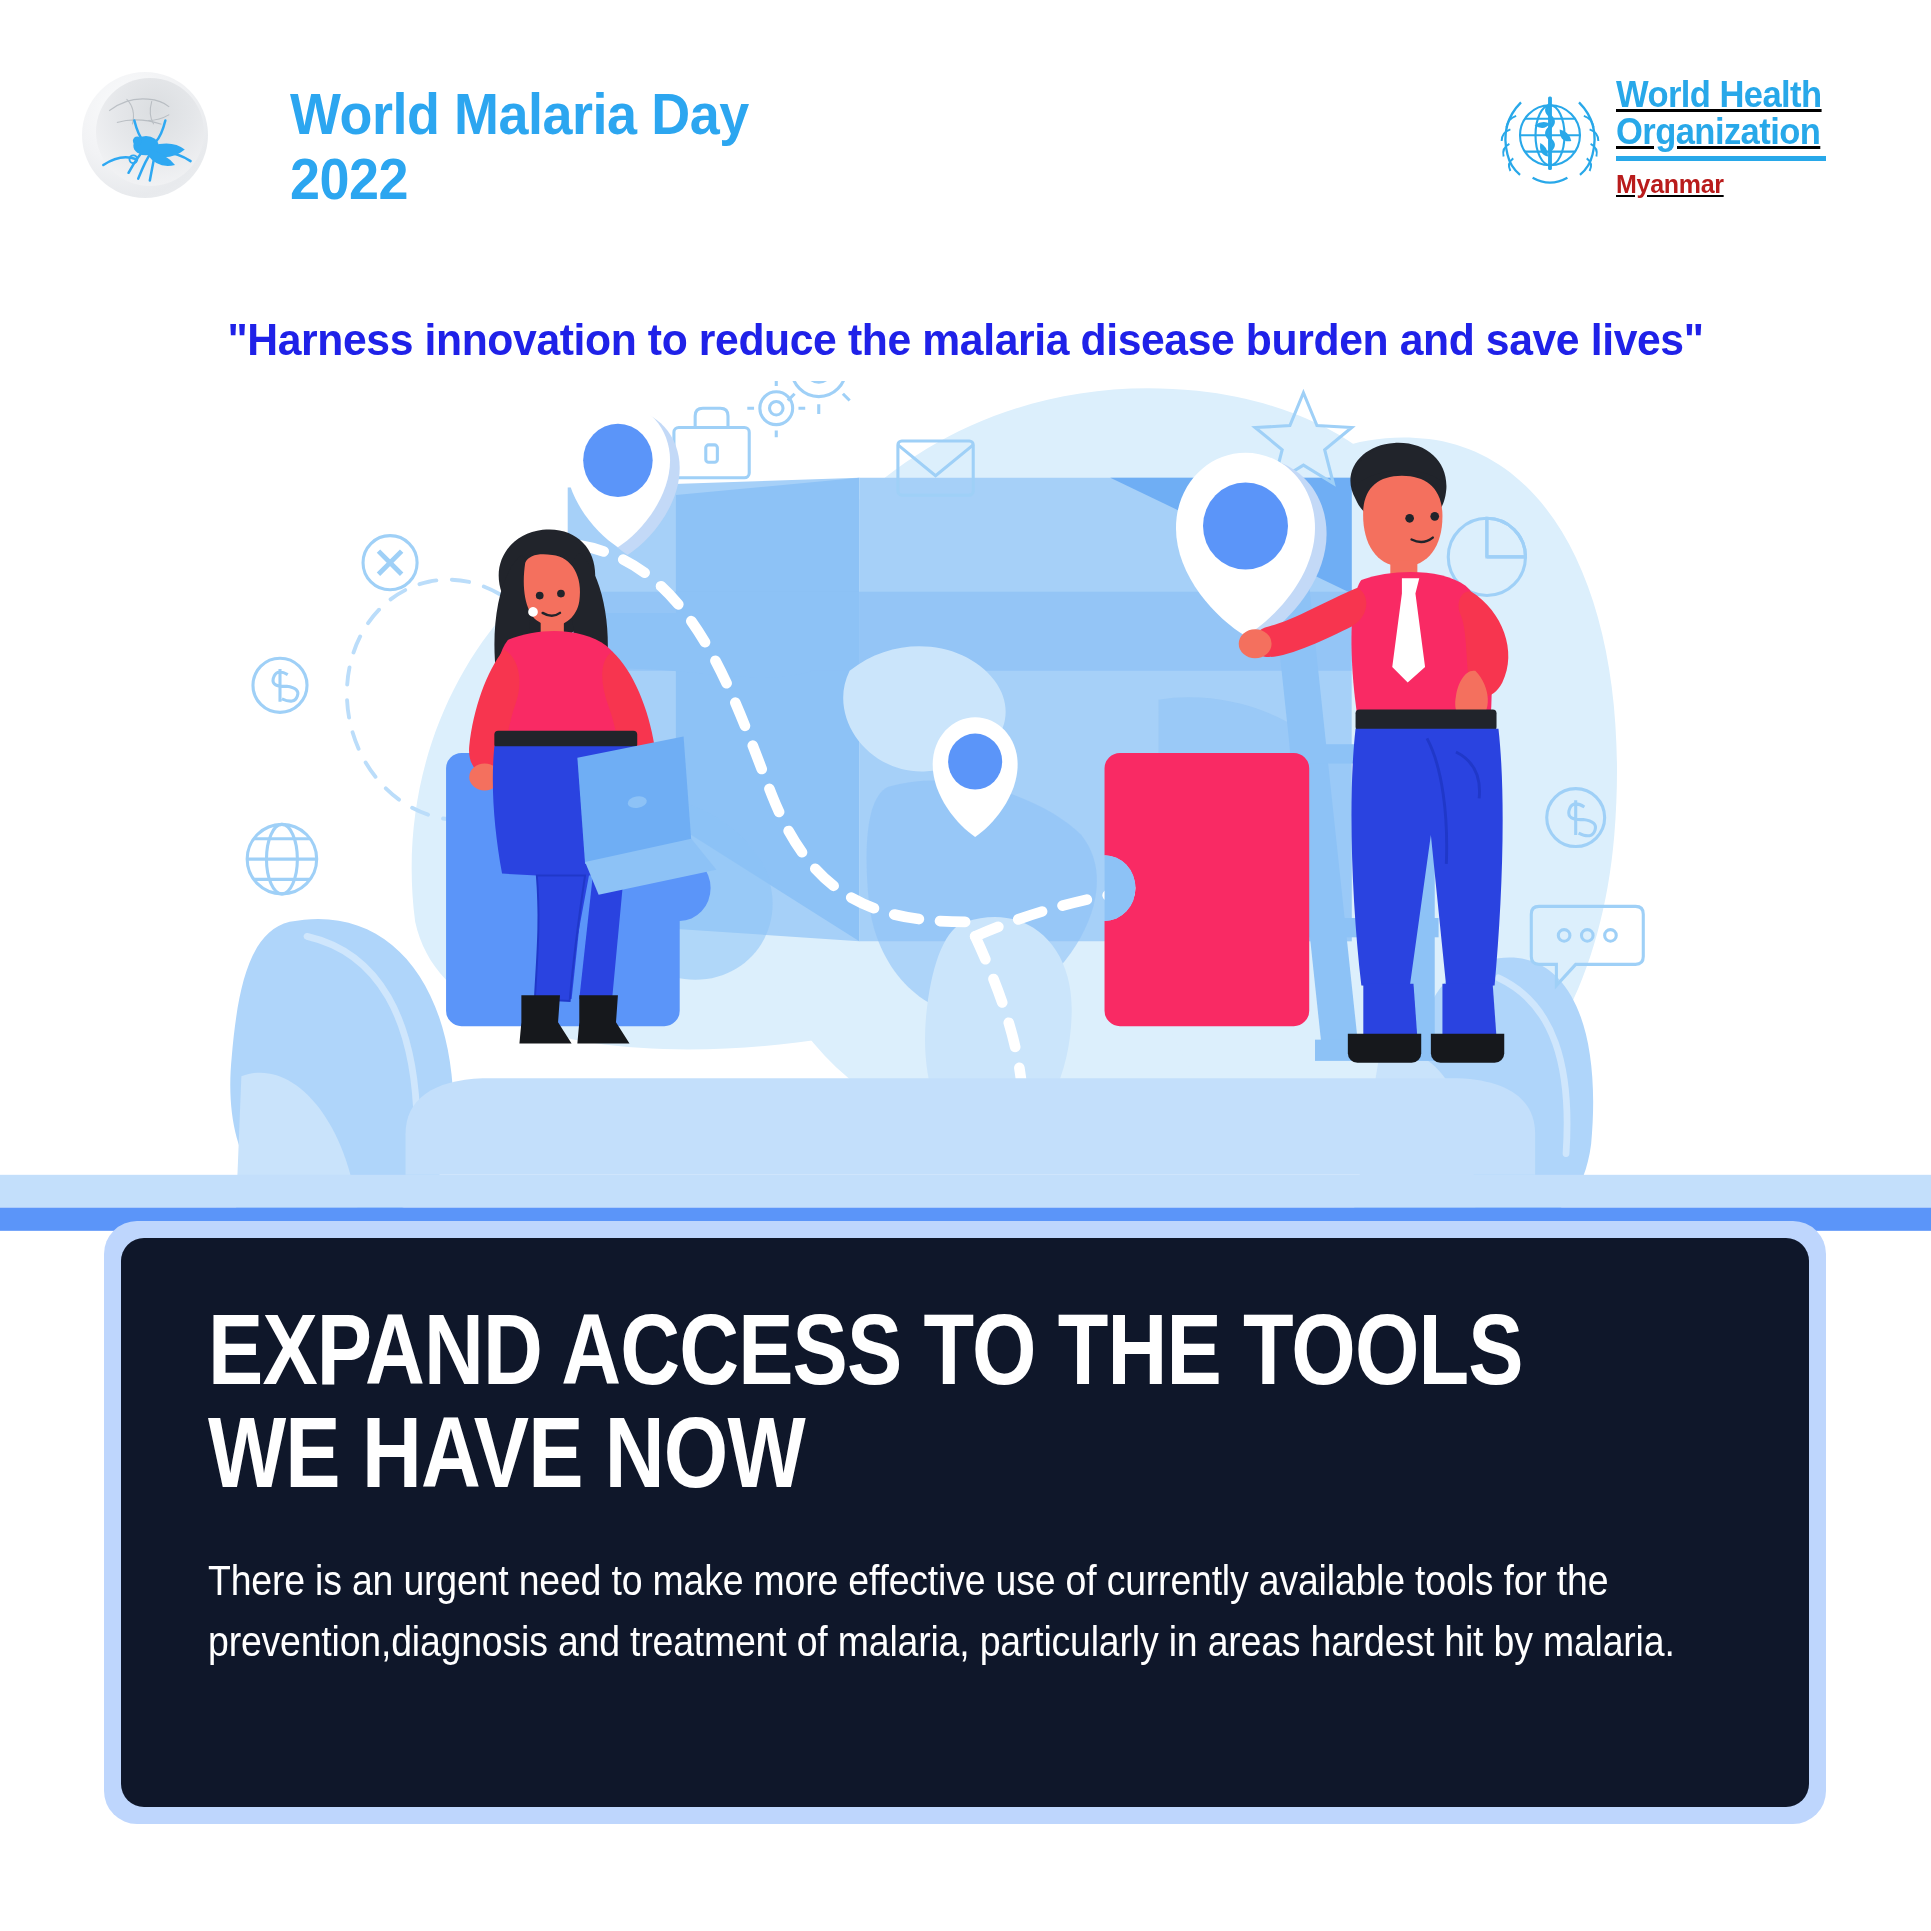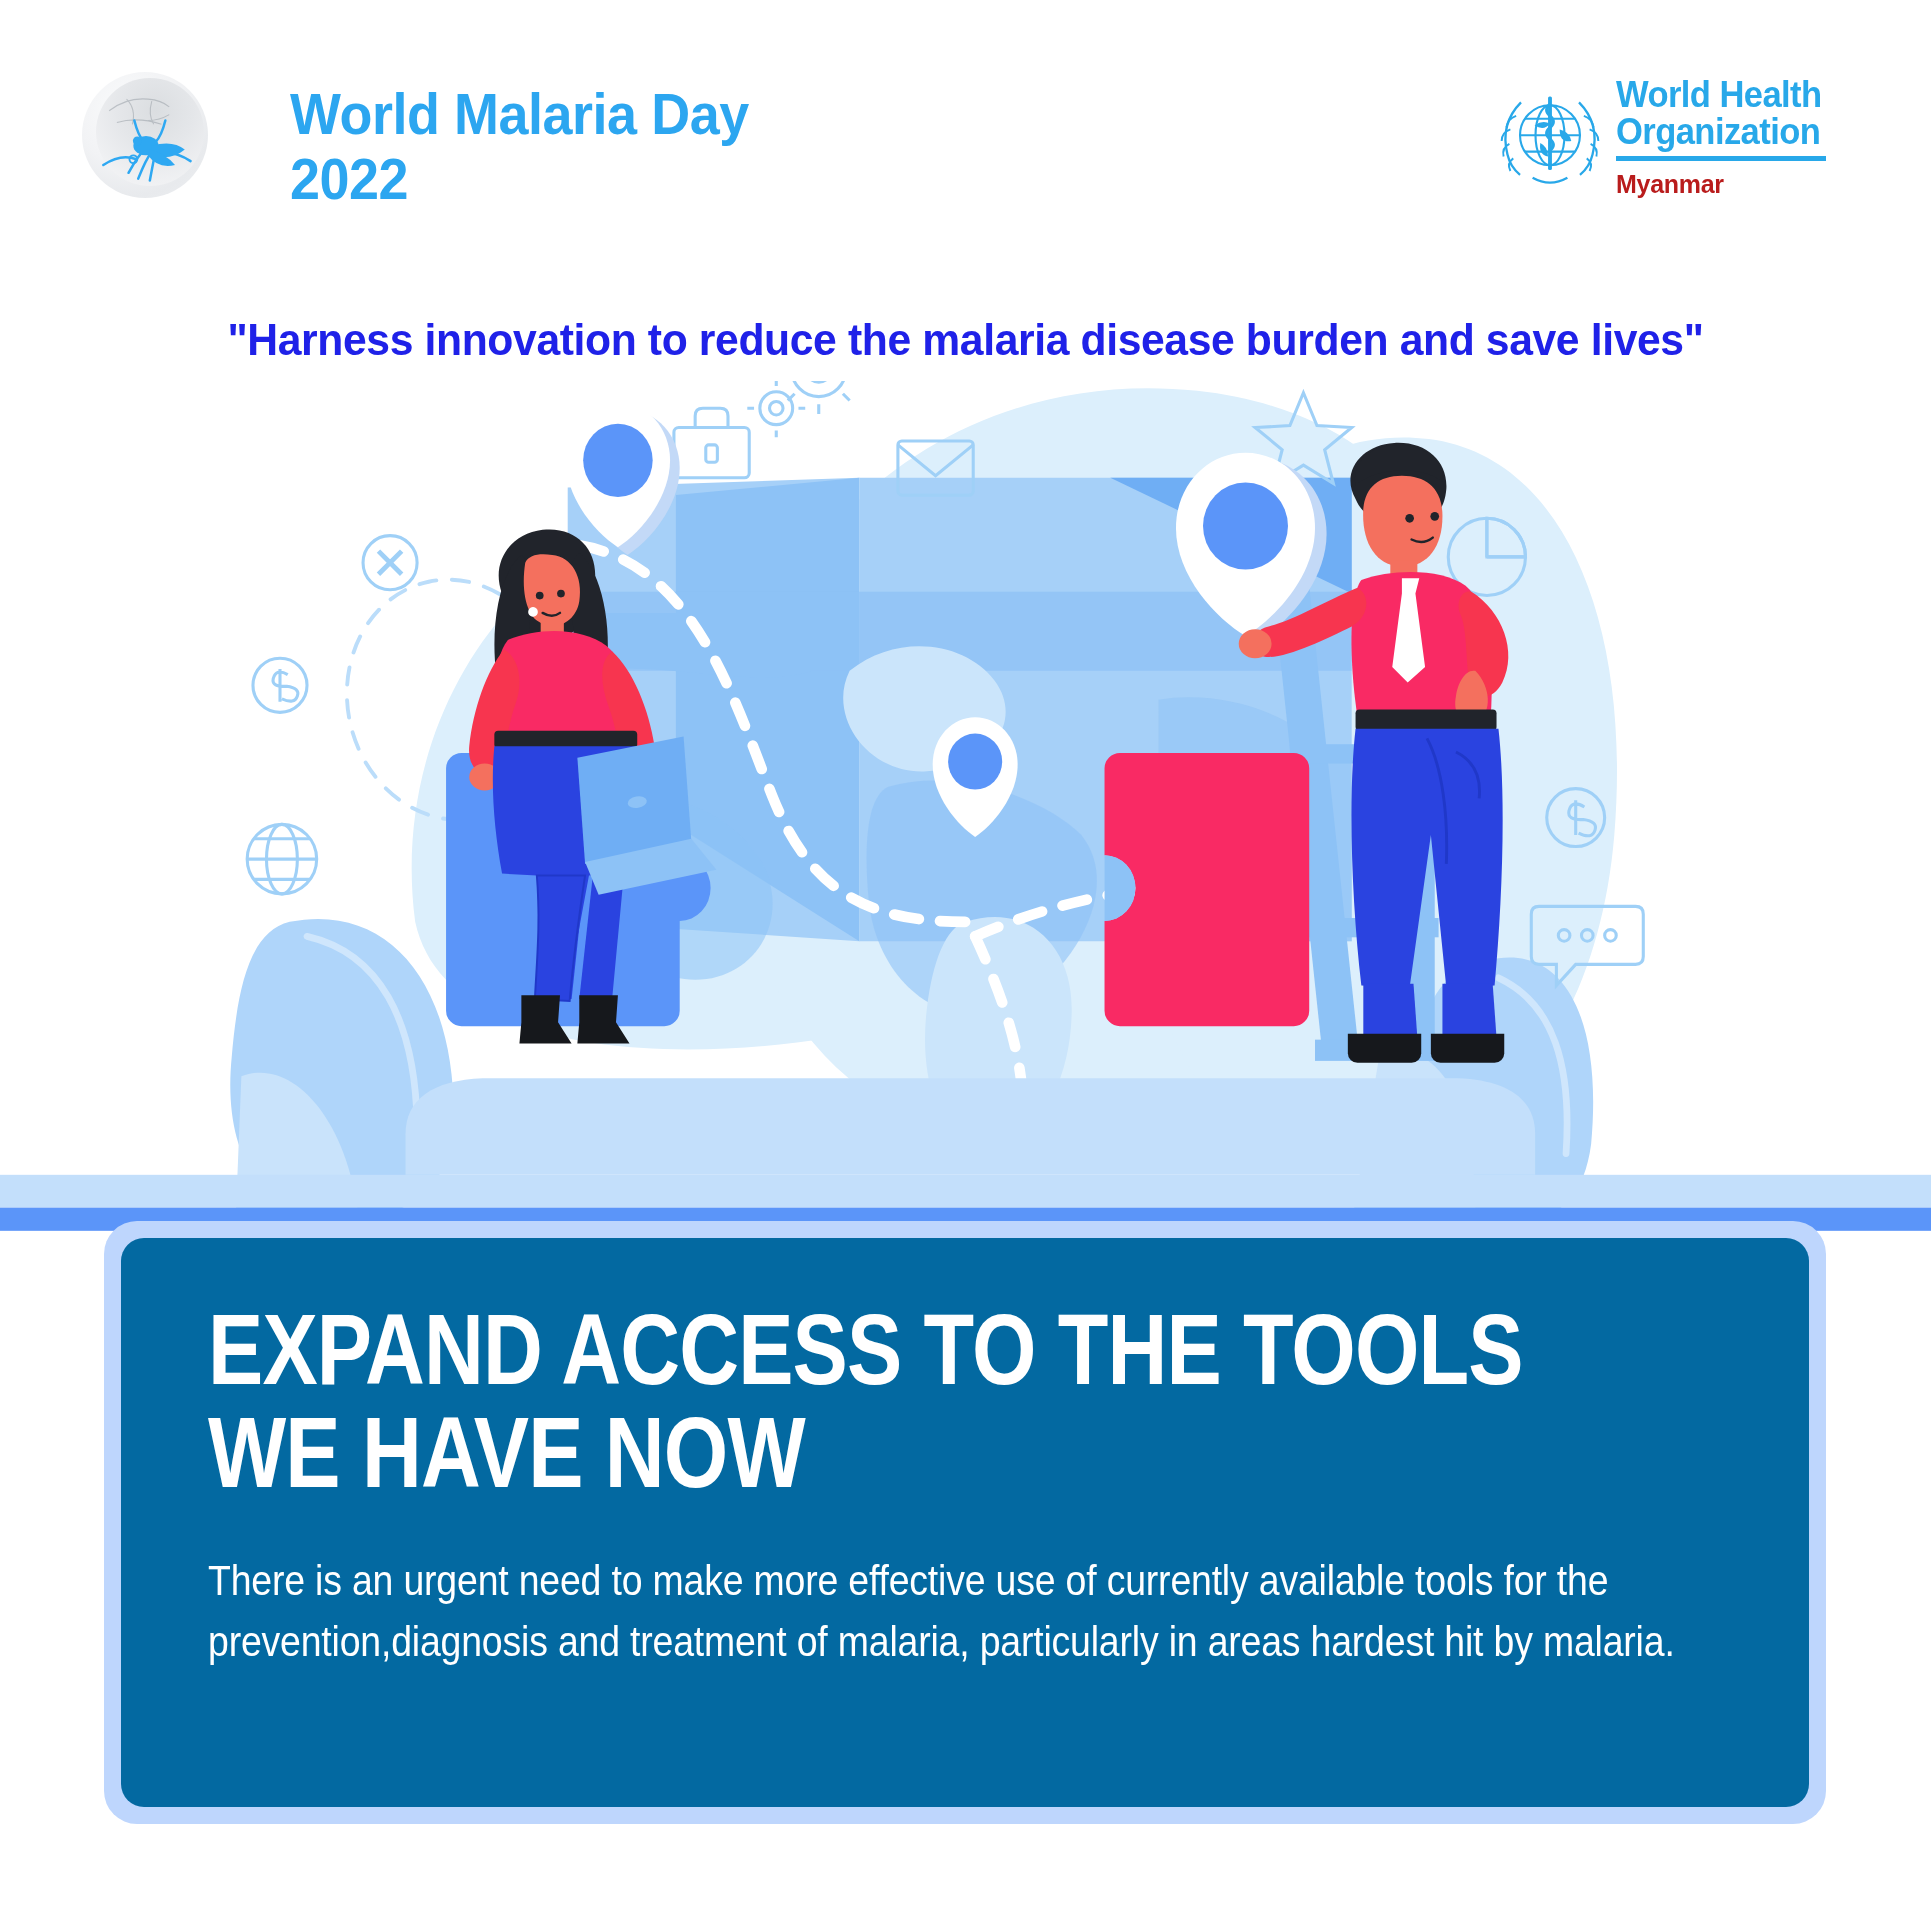--- a/index.html
+++ b/index.html
@@ -37,21 +37,21 @@
     line-height:1.12;
     letter-spacing:-0.5px;
     font-family:"Liberation Sans", sans-serif;
     transform:scaleX(.93); transform-origin:left top;
   }
 
   
   #who-logo { position:absolute; left:1492px; top:77px; width:328px; height:135px; }
   #who-emblem { position:absolute; left:0; top:5.8px; width:116px; height:116px; }
   #who-words {
-    position:absolute; left:124px; top:0px; width:212px;
+    position:absolute; left:124px; top:0px; width:212px;text-decoration:underline;
   }
   #who-words .w1, #who-words .w2 {
     color:#28A8E9; font-weight:bold; font-size:36px; line-height:1.02;
     letter-spacing:-0.6px; white-space:nowrap;
     transform:scaleX(.96); transform-origin:left top;
   }
   #who-rule { margin-top:5.8px; height:4.8px; background:#28A8E9; width:210px; }
   #who-words .w3 {
     color:#b91c1c; font-weight:bold; font-size:25px; margin-top:8.7px;
     letter-spacing:-0.3px;
@@ -76,21 +76,21 @@
 
   
   #card-outer {
     position:absolute; left:104px; top:1221px;
     width:1722px; height:603px;
     background:#BED6FD;
     border-radius:33px;
   }
   #card-inner {
     position:absolute; left:17.4px; top:17.4px; right:17.4px; bottom:17.4px;
-    background:#0369a1;
+    background:#0f172a;
     border-radius:23px;
     padding:60px 39px 0 87px;
   }
   #card-heading {
     color:#ffffff;
     font-size:101px;
     font-weight:bold;
     line-height:1.02;
     letter-spacing:-1px;
     transform:scaleX(.82);

